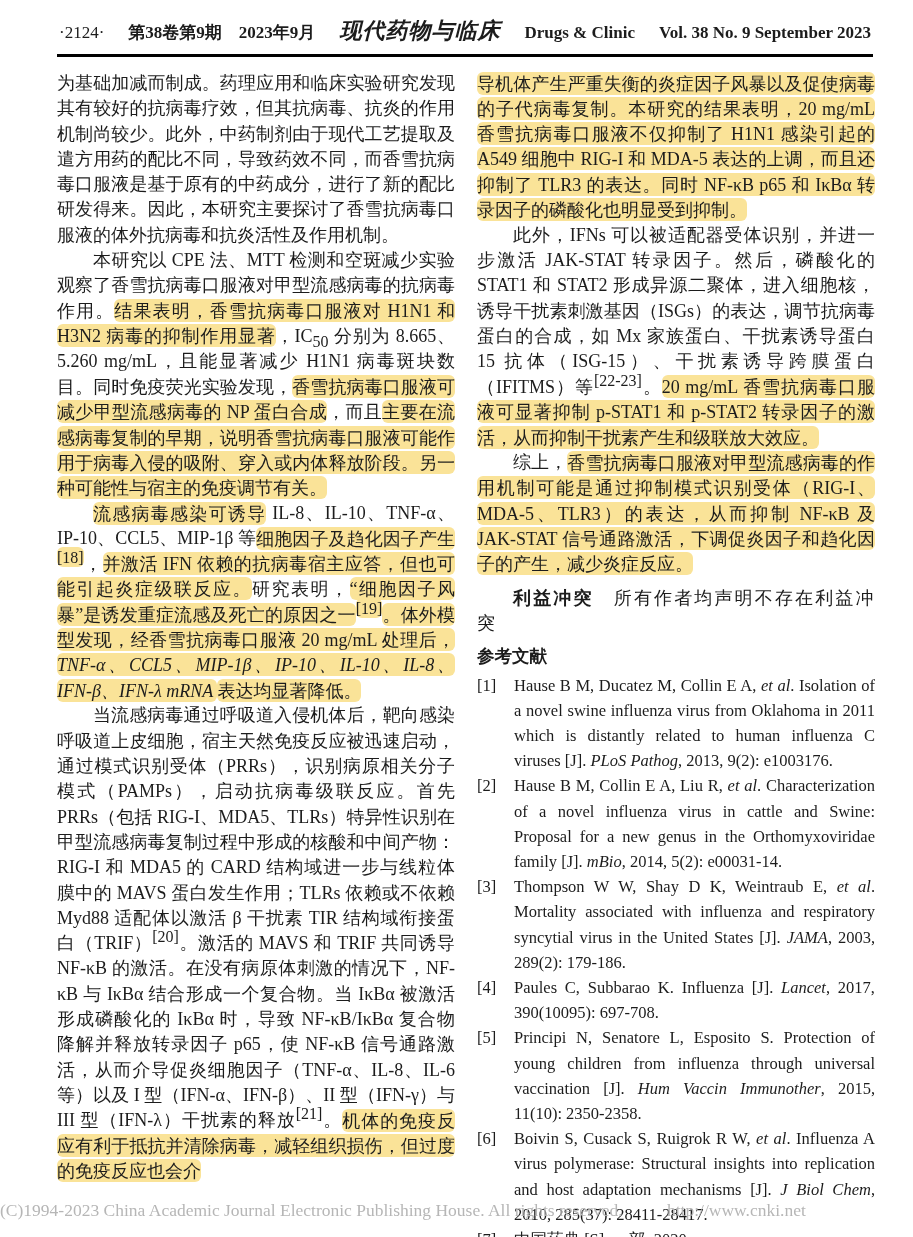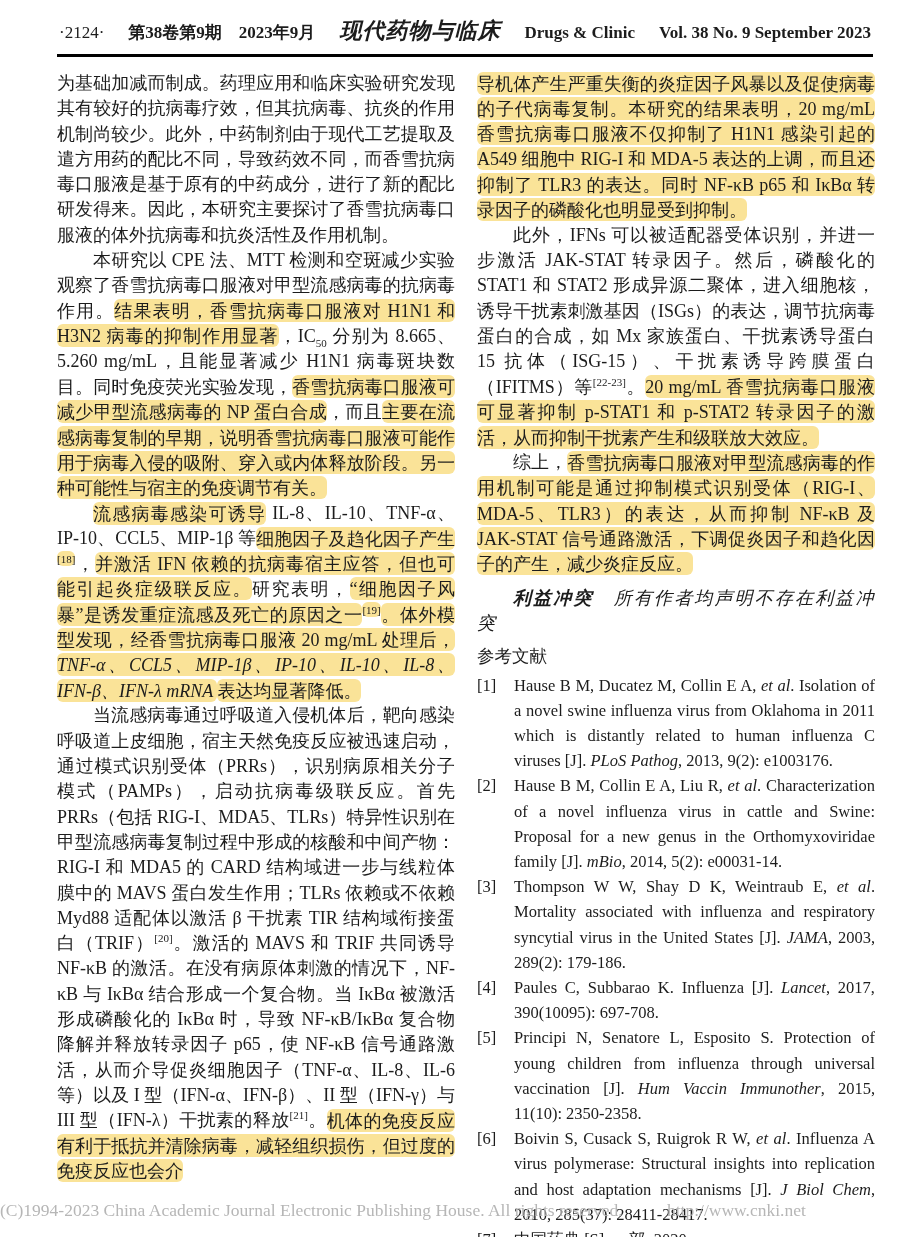--- a/index.html
+++ b/index.html
@@ -33,26 +33,26 @@
   .run { }
   .hl {
     background: var(--hl, #fae398);
     padding: 1.5px 0;
     box-decoration-break: clone;
     -webkit-box-decoration-break: clone;
     border-radius: 6px;
   }
   .it { font-style: italic; }
   .b { font-weight: bold; }
-  .kai { font-style: italic; letter-spacing: 1.5px; }
-  sup.run, sub.run { font-size: 11px; line-height: 0; }
+  .kai { letter-spacing: 1.5px; }
+  sup.run, sub.run { font-size: 16px; line-height: 0; }
 
   .conflict { margin: 9px 0 7px; }
 
-  .refs-heading { font-weight: normal; font-size: 17.5px; line-height: 25px; margin: 2px 0 4px; }
+  .refs-heading { font-weight: bold; font-size: 17.5px; line-height: 25px; margin: 2px 0 4px; }
 
   .ref { display: flex; font-size: 16.5px; line-height: 25.2px; }
   .ref-marker { width: 37px; flex: 0 0 37px; }
   .ref-body { flex: 1; text-align: justify; }
 
   
   .footer {
     position: absolute; left: 0; bottom: 16px;
     color: #b6b6b6; font-size: 17.5px; white-space: nowrap;
   }

